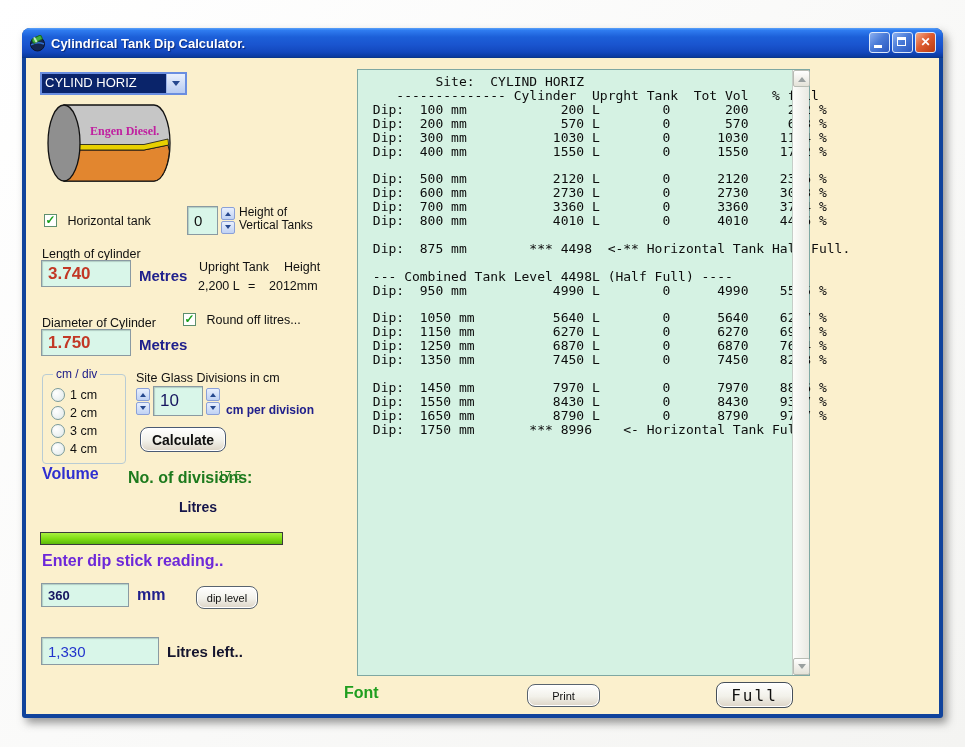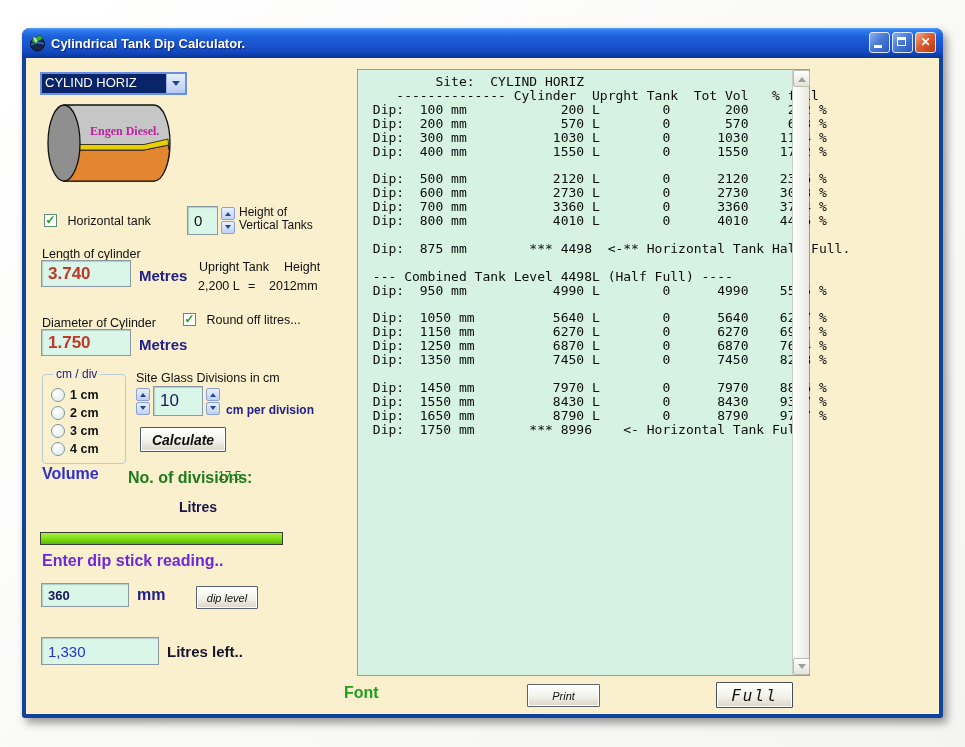--- a/index.html
+++ b/index.html
@@ -53,24 +53,24 @@
   .cblabel{font-size:12.5px;color:#101010;margin-left:6px;vertical-align:middle;}
   .spincol{position:absolute;width:14px;display:flex;flex-direction:column;gap:1px;}
   .spinbtn{height:13px;background:linear-gradient(180deg,#e8effd,#c0d2f4);border:1px solid #8aa0d8;border-radius:2px;
     display:flex;align-items:center;justify-content:center;padding:0;cursor:pointer;box-sizing:border-box;}
   .tri-up{width:0;height:0;border:3px solid transparent;border-bottom:4px solid #26488f;margin-bottom:2px;}
   .tri-down{width:0;height:0;border:3px solid transparent;border-top:4px solid #26488f;margin-top:2px;}
   .groupbox{position:absolute;border:1px solid #b9ccd4;border-radius:4px;}
   .grouptitle{position:absolute;top:-8px;left:10px;background:#fbf0cd;padding:0 3px;font-size:12px;color:#20208a;}
   .radio{display:inline-block;width:12px;height:12px;border:1px solid #7a9a9a;border-radius:50%;
     background:radial-gradient(circle at 35% 35%,#ffffff,#dfe8e8);vertical-align:middle;}
-  .radiolbl{font-size:12.5px;color:#101010;margin-left:5px;vertical-align:middle;font-weight:bold;}
+  .radiolbl{font-size:12.5px;color:#101010;margin-left:5px;vertical-align:middle;}
   .xpbtn{position:absolute;background:linear-gradient(180deg,#ffffff 0%,#f2f1ea 55%,#dcd4c6 100%);
-    border:1px solid #4a5a74;border-radius:1px;cursor:pointer;font-family:"Liberation Sans",sans-serif;
-    box-shadow:inset 0 0 0 1px #fff;color:#101010;font-style:italic;}
+    border:1px solid #4a5a74;border-radius:8px;cursor:pointer;font-family:"Liberation Sans",sans-serif;
+    box-shadow:inset 0 0 0 1px #fff;color:#101010;}
   .progress{position:absolute;border:1px solid #3a3a3a;background:#7ddc12;}
   .progress-fill{width:100%;height:100%;background:linear-gradient(180deg,#a8f040,#7ddc12 55%,#5cb80a);}
   
   .outpanel{position:absolute;background:#d5f2e3;border:1px solid #7fa8a2;box-sizing:border-box;}
   .outtext{position:absolute;left:7px;top:5px;margin:0;font-family:"DejaVu Sans Mono",monospace;
     font-size:13px;line-height:13.9px;color:#0c0c0c;white-space:pre;}
   .vscroll{position:absolute;right:0;top:0;width:17px;height:100%;
     background:linear-gradient(90deg,#fdfdfb,#e9e9e2);border-left:1px solid #c6cec8;box-sizing:border-box;}
   .sbtn{position:absolute;left:0;width:17px;height:17px;background:linear-gradient(180deg,#ffffff,#e4e2d8);
     border:1px solid #b8bcb4;border-radius:2px;box-sizing:border-box;display:flex;align-items:center;justify-content:center;cursor:pointer;}

